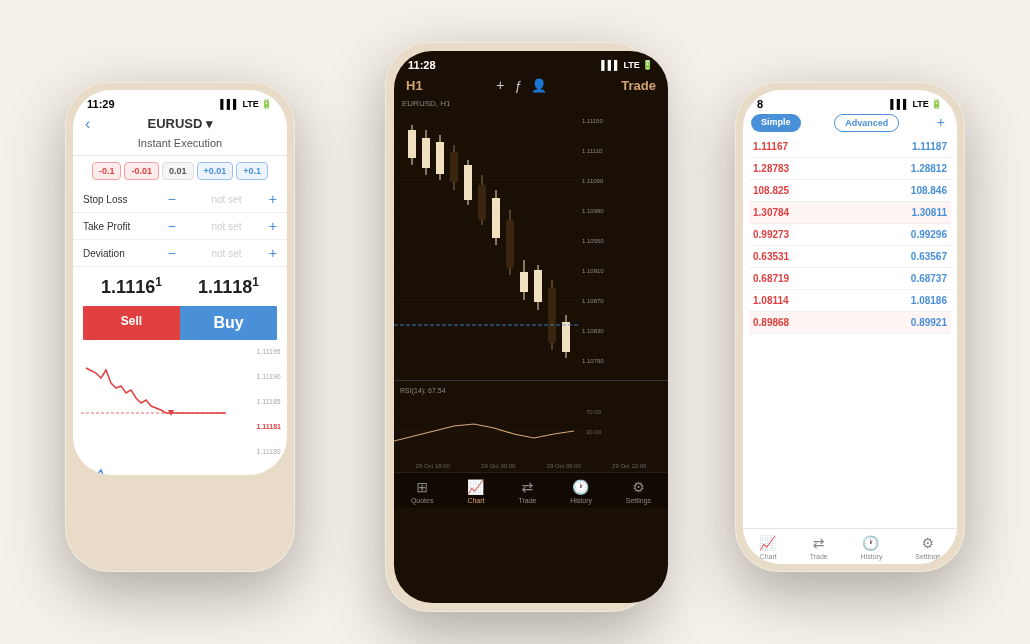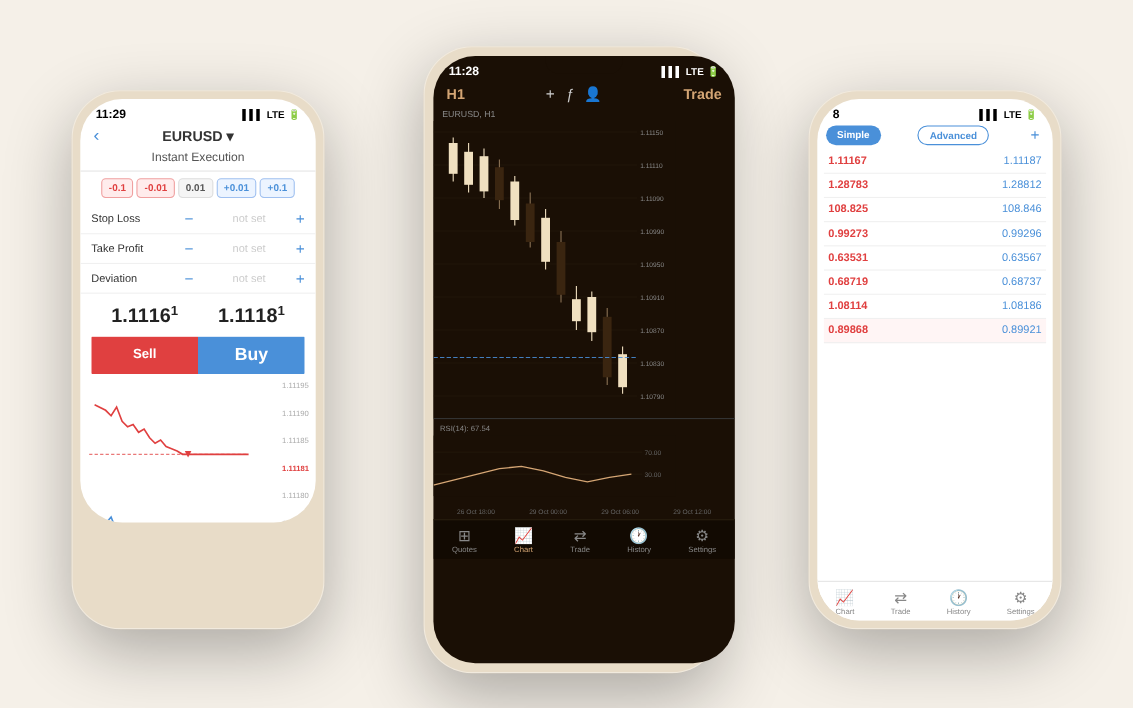--- a/index.html
+++ b/index.html
@@ -313,21 +313,21 @@
       padding: 0 6px;
     }
     .quote-row {
       display: flex;
       justify-content: space-between;
       padding: 5px 4px;
       border-bottom: 1px solid #f0f0f0;
       font-size: 10px;
     }
     .q-sell { color: #e04040; font-weight: 600; }
-    .q-buy { color: #4a90d9; font-weight: 400; }
+    .q-buy { color: #4a90d9; font-weight: 700; }
 
     .right-bottom-nav {
       display: flex;
       justify-content: space-around;
       padding: 6px 0 4px;
       border-top: 1px solid #e5e5e5;
       position: absolute;
       bottom: 0;
       left: 0;
       right: 0;
@@ -598,20 +598,24 @@
           <span class="q-buy">1.11187</span>
         </div>
         <div class="quote-row">
           <span class="q-sell">1.28783</span>
           <span class="q-buy">1.28812</span>
         </div>
         <div class="quote-row">
           <span class="q-sell">108.825</span>
           <span class="q-buy">108.846</span>
         </div>
+        <div class="quote-row" style="background:#fff5f5;">
+          <span class="q-sell">1.30784</span>
+          <span class="q-buy">1.30811</span>
+        </div>
         <div class="quote-row">
           <span class="q-sell">0.99273</span>
           <span class="q-buy">0.99296</span>
         </div>
         <div class="quote-row">
           <span class="q-sell">0.63531</span>
           <span class="q-buy">0.63567</span>
         </div>
         <div class="quote-row">
           <span class="q-sell">0.68719</span>

